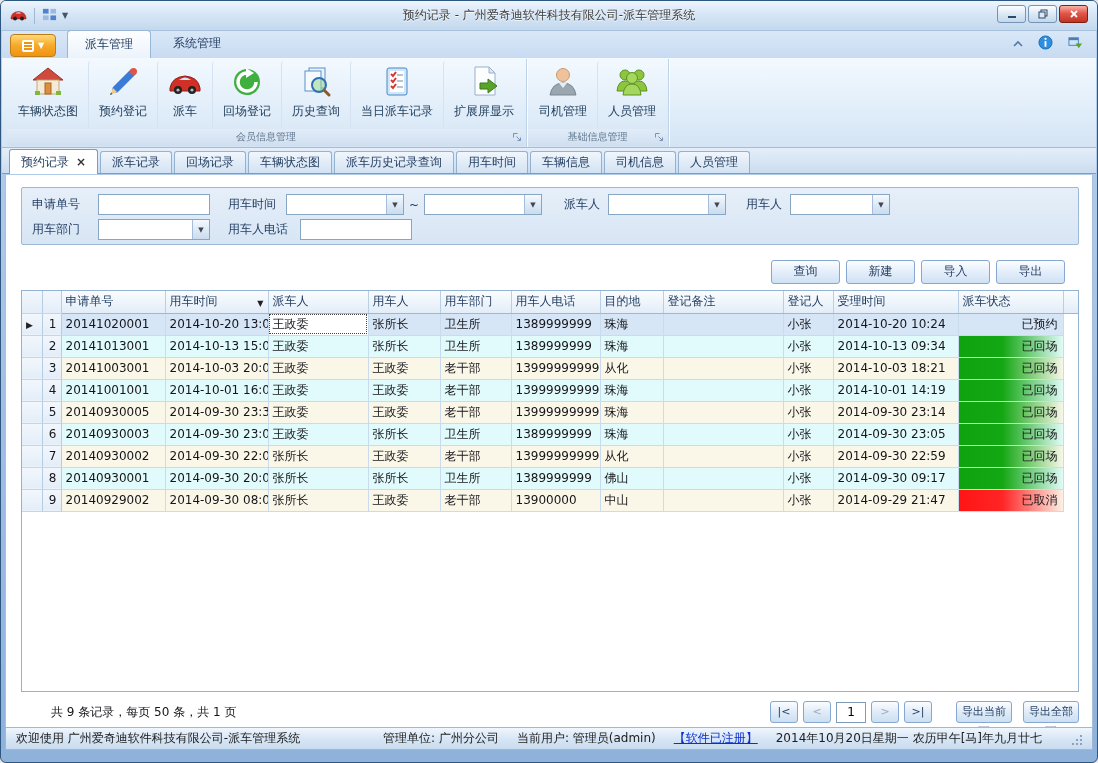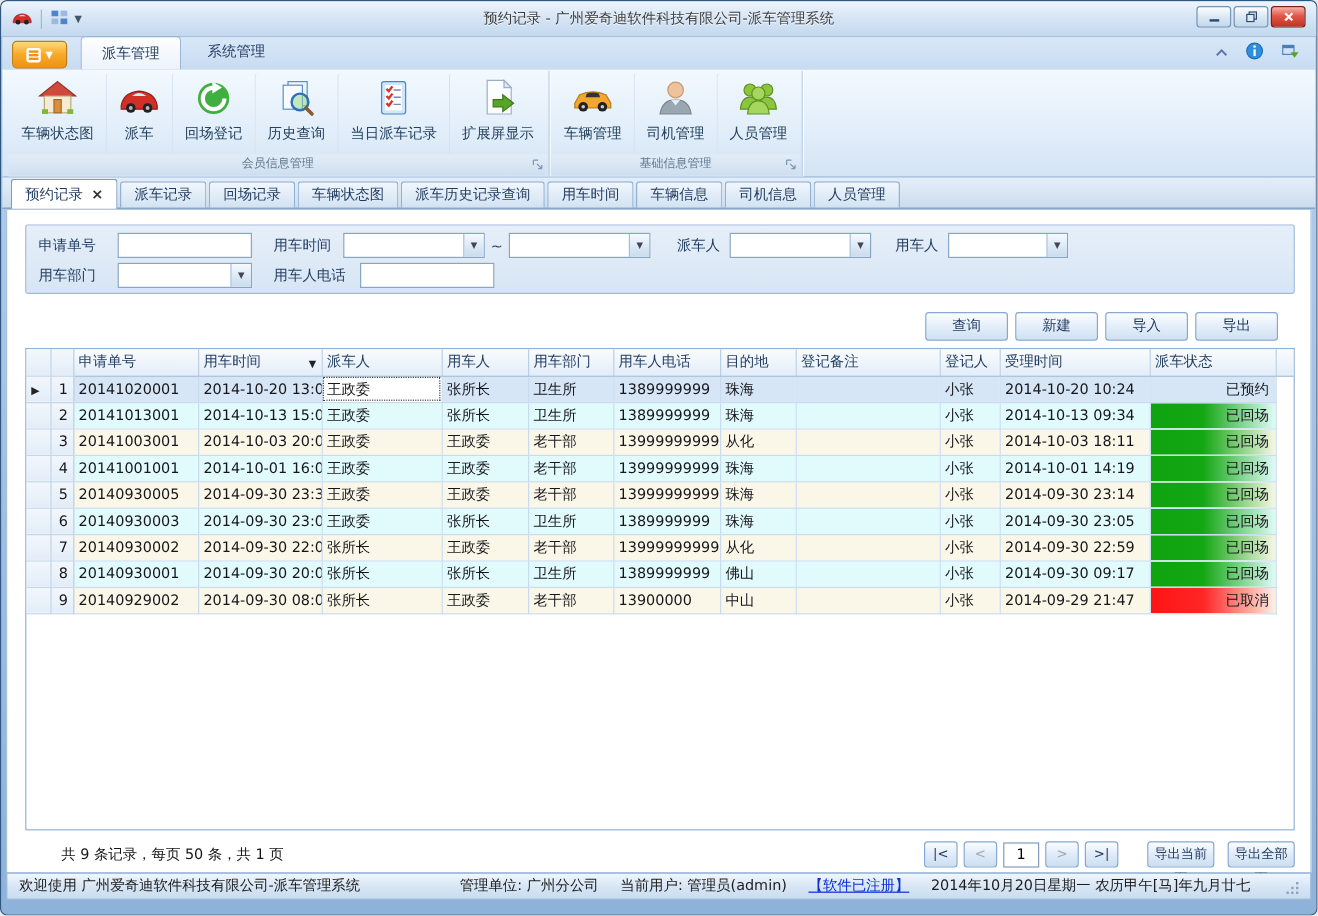--- a/index.html
+++ b/index.html
@@ -208,20 +208,31 @@
                 <rect x="14" y="18" width="6" height="11" fill="#d98f3e" stroke="#a9662a"></rect>
                 <rect x="4" y="26" width="5" height="4" fill="#7fb93c"></rect>
                 <rect x="25" y="26" width="5" height="4" fill="#7fb93c"></rect>
               </svg>
             </span>
             <span class="rbtn-label">车辆状态图</span>
           </div>
           <div class="rbtn">
             <span class="ricon">
               <svg viewBox="0 0 34 34">
+                <line x1="10" y1="24" x2="26" y2="8" stroke="#3a7bd5" stroke-width="7" stroke-linecap="round"></line>
+                <circle cx="27.5" cy="6.5" r="3.5" fill="#e0544a"></circle>
+                <polygon points="4,30 11,27 7,23" fill="#f2c88f"></polygon>
+                <polygon points="4,30 6.5,29 5,27.5" fill="#444"></polygon>
+              </svg>
+            </span>
+            <span class="rbtn-label">预约登记</span>
+          </div>
+          <div class="rbtn">
+            <span class="ricon">
+              <svg viewBox="0 0 34 34">
                 <path d="M2 23 Q4 12 17 11 Q30 12 32 23 L32 26 H2 Z" fill="#d22f27" stroke="#8e1f1a"></path>
                 <path d="M11 15 Q17 10 23 15 Z" fill="#cfe8f5"></path>
                 <circle cx="10" cy="25" r="4" fill="#222"></circle>
                 <circle cx="24" cy="25" r="4" fill="#222"></circle>
                 <circle cx="10" cy="25" r="1.6" fill="#bbb"></circle>
                 <circle cx="24" cy="25" r="1.6" fill="#bbb"></circle>
               </svg>
             </span>
             <span class="rbtn-label">派车</span>
           </div>
@@ -272,33 +283,20 @@
             <span class="rbtn-label">扩展屏显示</span>
           </div>
         </div>
         <div class="rgroup-caption"><span>会员信息管理</span><span class="dlg-launcher"><svg viewBox="0 0 11 11" width="11" height="11">
               <path d="M1.5 1.5 H5.5 M1.5 1.5 V5.5" stroke="#7a93b5" fill="none"></path>
               <path d="M4.5 4.5 L8.5 8.5 M8.5 8.5 V5.5 M8.5 8.5 H5.5" stroke="#7a93b5" fill="none"></path>
             </svg></span></div>
       </div>
       <div class="rgroup">
         <div class="rgroup-btns">
-          <div class="rbtn">
-            <span class="ricon">
-              <svg viewBox="0 0 34 34">
-                <path d="M2 21 L6 14 Q17 9 28 14 L32 21 L32 25 H2 Z" fill="#f2a72e" stroke="#b97b14"></path>
-                <path d="M12 13 Q17 11 22 13 L23 16 H11 Z" fill="#333"></path>
-                <circle cx="9" cy="24" r="4" fill="#222"></circle>
-                <circle cx="25" cy="24" r="4" fill="#222"></circle>
-                <circle cx="9" cy="24" r="1.5" fill="#ccc"></circle>
-                <circle cx="25" cy="24" r="1.5" fill="#ccc"></circle>
-              </svg>
-            </span>
-            <span class="rbtn-label">车辆管理</span>
-          </div>
           <div class="rbtn">
             <span class="ricon">
               <svg viewBox="0 0 34 34">
                 <circle cx="17" cy="10" r="6.5" fill="#f0c29c" stroke="#c89a74"></circle>
                 <path d="M4 30 Q6 18 17 18 Q28 18 30 30 Z" fill="#9aa6b0" stroke="#7a8894"></path>
                 <path d="M13 18 L17 23 L21 18 Z" fill="#e8eef2"></path>
               </svg>
             </span>
             <span class="rbtn-label">司机管理</span>
           </div>
@@ -476,21 +474,21 @@
               <td class="rowhead num">3</td>
               <td class="c c-order_no">20141003001</td>
               <td class="c c-use_time">2014-10-03 20:00</td>
               <td class="c c-dispatcher">王政委</td>
               <td class="c c-car_user">王政委</td>
               <td class="c c-dept">老干部</td>
               <td class="c c-phone">13999999999</td>
               <td class="c c-destination">从化</td>
               <td class="c c-remark"></td>
               <td class="c c-registrar">小张</td>
-              <td class="c c-accept_time">2014-10-03 18:11</td>
+              <td class="c c-accept_time">2014-10-03 18:21</td>
               <td class="c c-status st-returned">
                 <div class="stbar">已回场</div>
               </td>
               <td class="filler"></td>
             </tr>
             <tr class="grid-row cyan">
               <td class="rowhead ind"></td>
               <td class="rowhead num">4</td>
               <td class="c c-order_no">20141001001</td>
               <td class="c c-use_time">2014-10-01 16:00</td>

